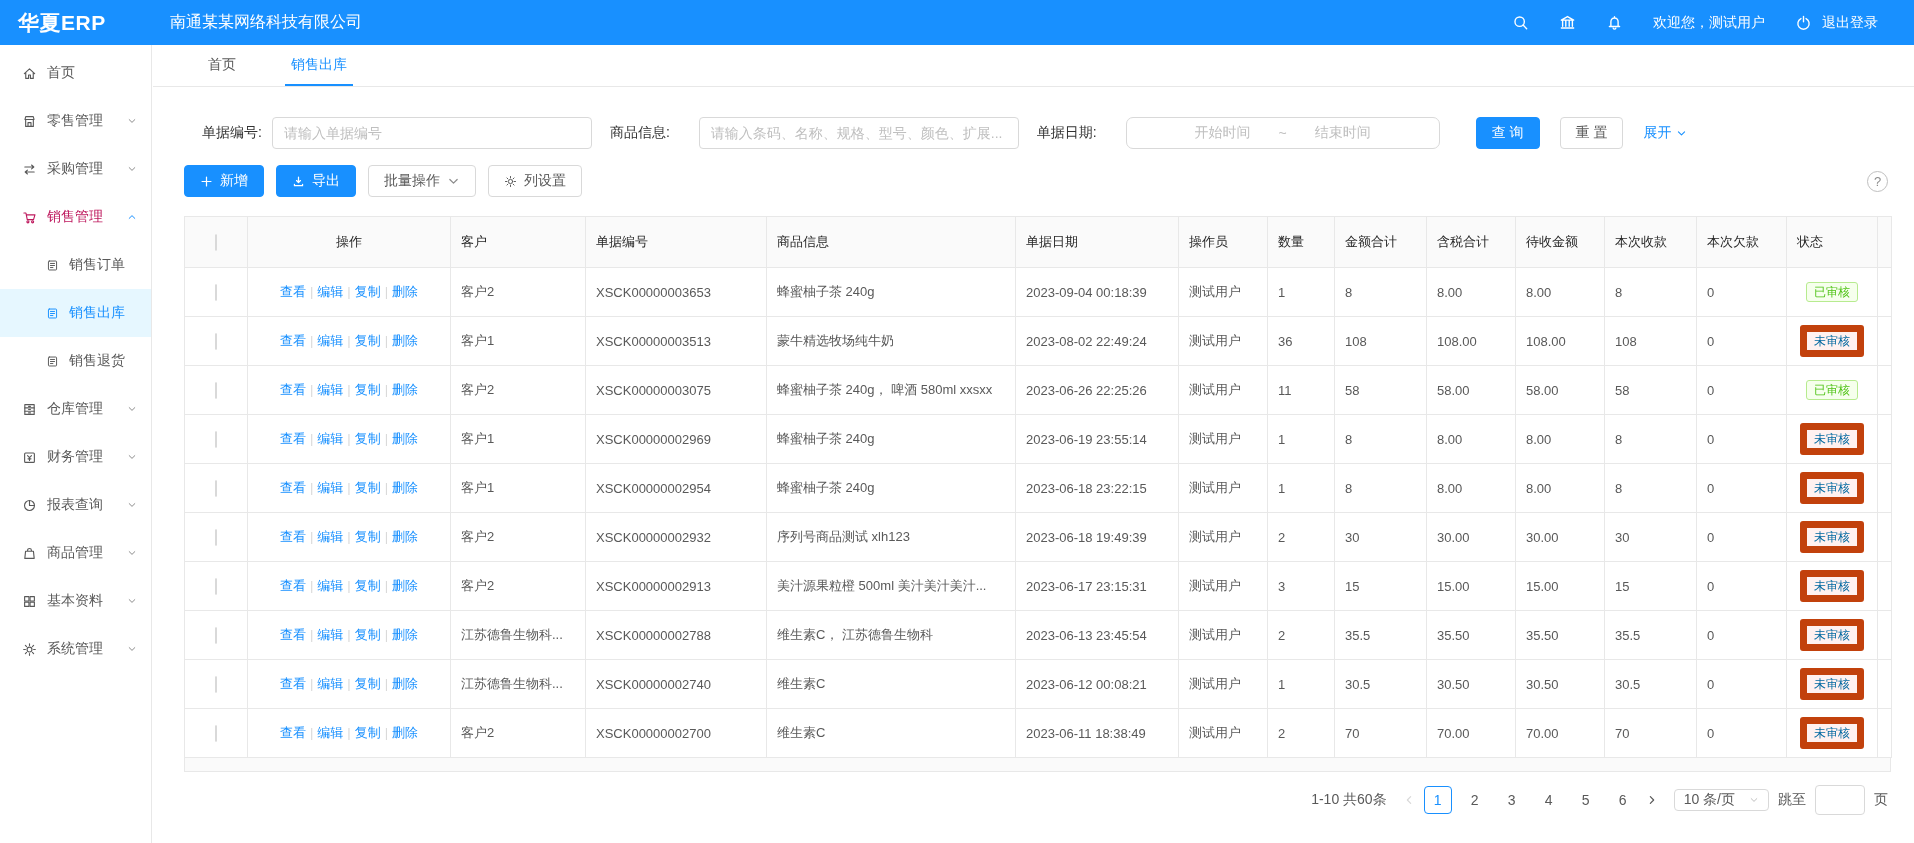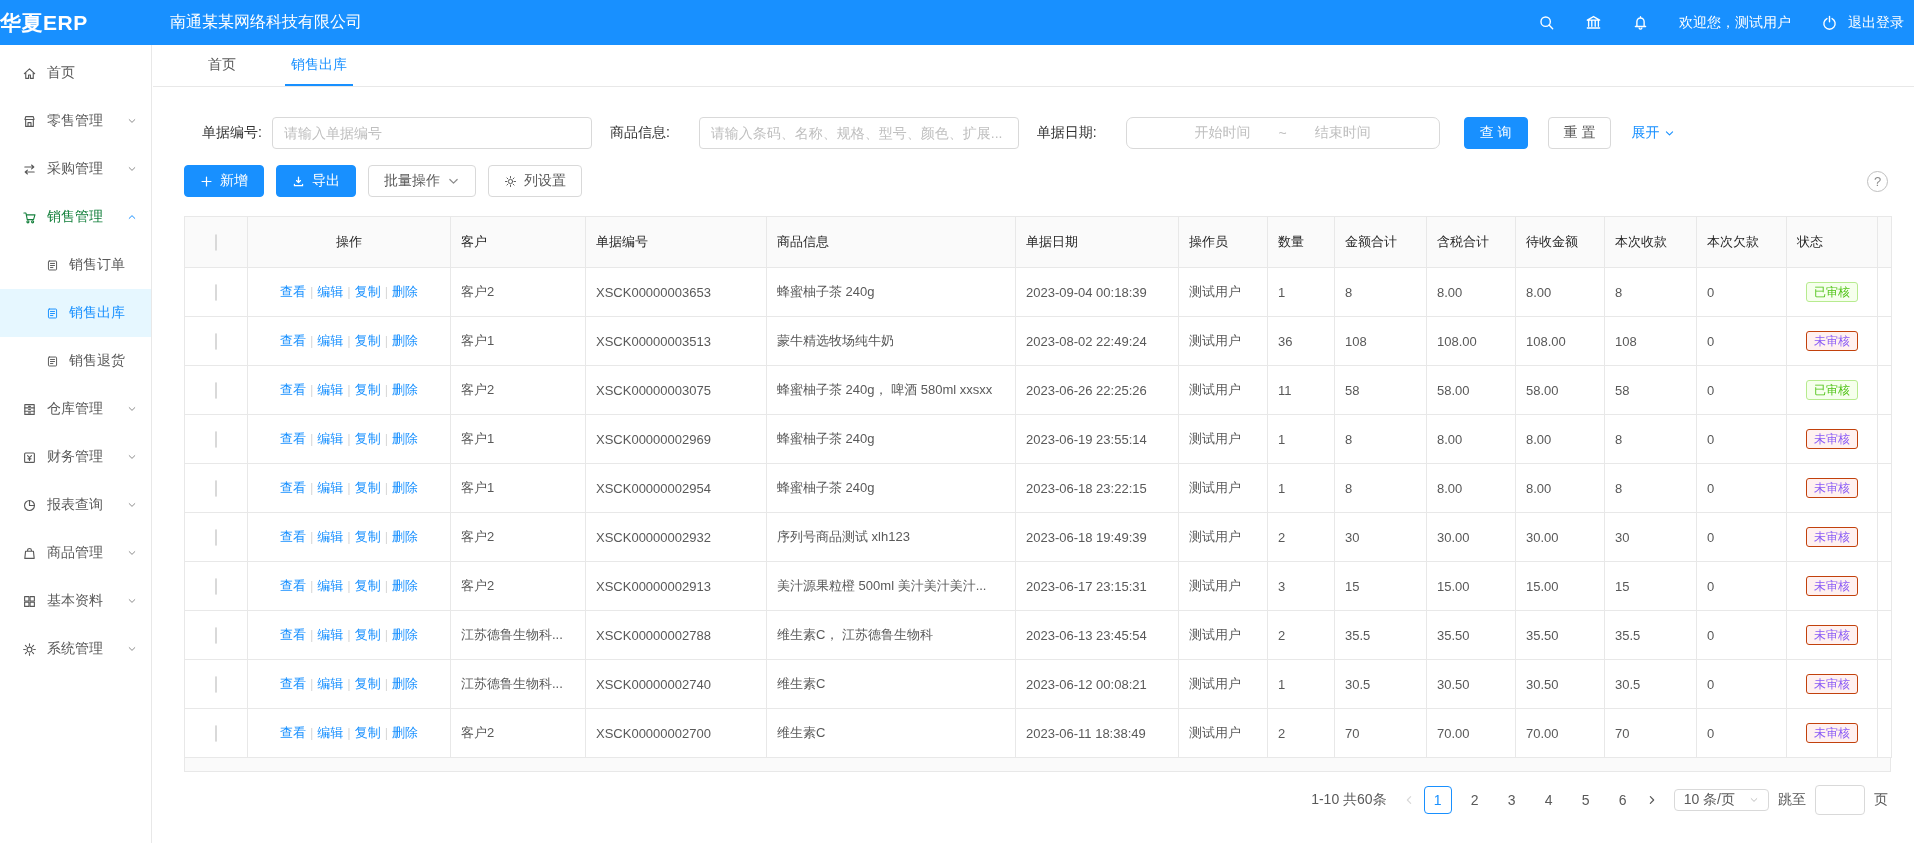--- a/index.html
+++ b/index.html
@@ -1,56 +1,56 @@
 <!DOCTYPE html>
 <html><head>
 <meta charset="utf-8">
 <style>
   * { box-sizing: border-box; margin: 0; padding: 0; }
   html,body { width:1914px; height:843px; font-family:"Liberation Sans","DejaVu Sans",sans-serif; background:#fff; overflow:hidden; }
   .page { position:relative; width:1914px; height:843px; }
 
   
   .topbar { position:absolute; top:0; left:0; right:0; height:45px; background:#1890ff; display:flex; align-items:center; z-index:10; }
-  .logo { width:152px; color:#fff; font-size:21px; font-weight:bold; letter-spacing:.5px; white-space:nowrap; }
+  .logo { width:152px; padding-left:18px; color:#fff; font-size:21px; font-weight:bold; letter-spacing:.5px; white-space:nowrap; }
   .company { color:#fff; font-size:16px; margin-left:18px; white-space:nowrap; }
-  .top-right { margin-left:auto; display:flex; align-items:center; gap:30px; padding-right:10px; color:#fff; font-size:14px; }
+  .top-right { margin-left:auto; display:flex; align-items:center; gap:30px; padding-right:36px; color:#fff; font-size:14px; }
   .top-icon { display:flex; cursor:pointer; }
   .top-icon svg { width:17px; height:17px; }
   .logout { display:flex; align-items:center; gap:10px; cursor:pointer; white-space:nowrap; }
 
   
   .sidebar { position:absolute; top:45px; left:0; width:152px; bottom:0; background:#fff; border-right:1px solid #e8e8e8; padding-top:4px; overflow:hidden; }
   .menu-item { height:48px; display:flex; align-items:center; padding:0 14px 0 22px; font-size:14px; color:#595959; cursor:pointer; white-space:nowrap; }
   .menu-item .mi-icon { display:flex; margin-right:10px; }
   .menu-item .mi-icon svg { width:15px; height:15px; }
   .menu-item .chev { margin-left:auto; display:flex; color:#8c8c8c; }
   .menu-item .chev svg { width:10px; height:10px; }
   .menu-item.sub { padding-left:46px; }
   .menu-item.sub .mi-icon svg { width:13px; height:13px; }
-  .menu-item.group-active { color:#15803d; }
+  .menu-item.group-active { color:#be185d; }
   .menu-item.group-active .chev { color:#1890ff; }
   .menu-item.item-active { background:#e6f7ff; color:#1890ff; }
 
   
   .main { position:absolute; left:153px; top:45px; right:0; bottom:0; background:#fff; overflow:hidden; }
   .tabbar { height:42px; border-bottom:1px solid #e8e8e8; display:flex; align-items:flex-end; padding-left:55px; gap:55px; }
   .tab { font-size:14px; color:#595959; height:42px; line-height:40px; position:relative; cursor:pointer; }
   .tab.active { color:#1890ff; }
   .tab.active::after { content:""; position:absolute; left:-6px; right:-6px; bottom:0; height:2px; background:#1890ff; }
 
   
   .filter-row { display:flex; align-items:center; margin:30px 24px 0 49px; }
   .f-group { display:flex; align-items:center; }
   .f-group + .f-group { margin-left:18px;gap:19px; }
   .f-label { font-size:14px; color:#333; margin-right:10px; white-space:nowrap; }
   .f-input { width:320px; height:32px; border:1px solid #d9d9d9; border-radius:4px; padding:0 11px; font-size:14px; color:#595959; font-family:inherit; outline:none; }
   .f-input::placeholder { color:#bfbfbf; }
   .range-box { width:314px; height:32px; border:1px solid #d9d9d9; border-radius:7px; display:flex; align-items:center; justify-content:center; gap:28px; font-size:14px; color:#bfbfbf; cursor:text; }
-  .f-actions { display:flex; align-items:center; gap:20px; margin-left:24px; }
+  .f-actions { display:flex; align-items:center; gap:20px; margin-left:36px; }
   .btn { height:32px; padding:0 15px; border-radius:4px; font-size:14px; display:inline-flex; align-items:center; gap:7px; cursor:pointer; font-family:inherit; white-space:nowrap; }
   .btn-primary { background:#1890ff; border:1px solid #1890ff; color:#fff; }
   .btn-default { background:#fff; border:1px solid #d9d9d9; color:#595959; }
   .btn .b-icon { display:flex; }
   .btn .b-icon svg { width:13px; height:13px; }
   .expand-link { color:#1890ff; font-size:14px; display:flex; align-items:center; gap:5px; cursor:pointer; text-decoration:none; }
   .expand-link svg { width:11px; height:11px; }
 
   
   .toolbar { display:flex; align-items:center; gap:12px; margin:16px 26px 0 31px; }
@@ -63,21 +63,21 @@
   thead th { background:#fafafa; height:30px; font-size:13px; font-weight:500; color:#262626; text-align:left; padding:16px 10px; }
   thead th.center { text-align:center; }
   tbody td { background:#fff; height:49px; font-size:13px; color:#595959; padding:0 10px; }
   .cb { width:15px; height:15px; border:1px solid #d9d9d9; border-radius:2px; background:#fff; margin:0 auto; cursor:pointer; }
   .cb-cell, .actions-cell, .status-cell { text-align:center; }
   .actions-cell { padding:0 2px; }
   .a-link { color:#1890ff; text-decoration:none; margin:0 4px; cursor:pointer; }
   .sep { color:#d9d9d9; }
   .badge { display:inline-block; font-size:12px; line-height:18px; padding:0 7px; border-radius:3px; }
   .badge.green { color:#52c41a; background:#f6ffed; border:1px solid #b7eb8f; }
-  .badge.red { color:#8b5cf6; background:#fff1f0; border:1px solid #c2410c; }
+  .badge.red { color:#0369a1; background:#fff1f0; border:7px solid #c2410c; }
   .table-footer { width:1707px; height:14px; background:#fafafa; border:1px solid #e8e8e8; border-top:none; }
 
   
   .pagination { display:flex; align-items:center; justify-content:flex-end; gap:9px; margin:13px 26px 0 0; font-size:14px; color:#595959; }
   .pg-total { margin-right:7px; }
   .pg-arrow { display:flex; align-items:center; cursor:pointer; color:#595959; }
   .pg-arrow.disabled { color:#d9d9d9; }
   .pg-arrow svg { width:12px; height:12px; }
   .pg-item { min-width:28px; height:28px; line-height:28px; text-align:center; border-radius:4px; cursor:pointer; }
   .pg-item.active { border:1px solid #1890ff; color:#1890ff; line-height:26px; }

